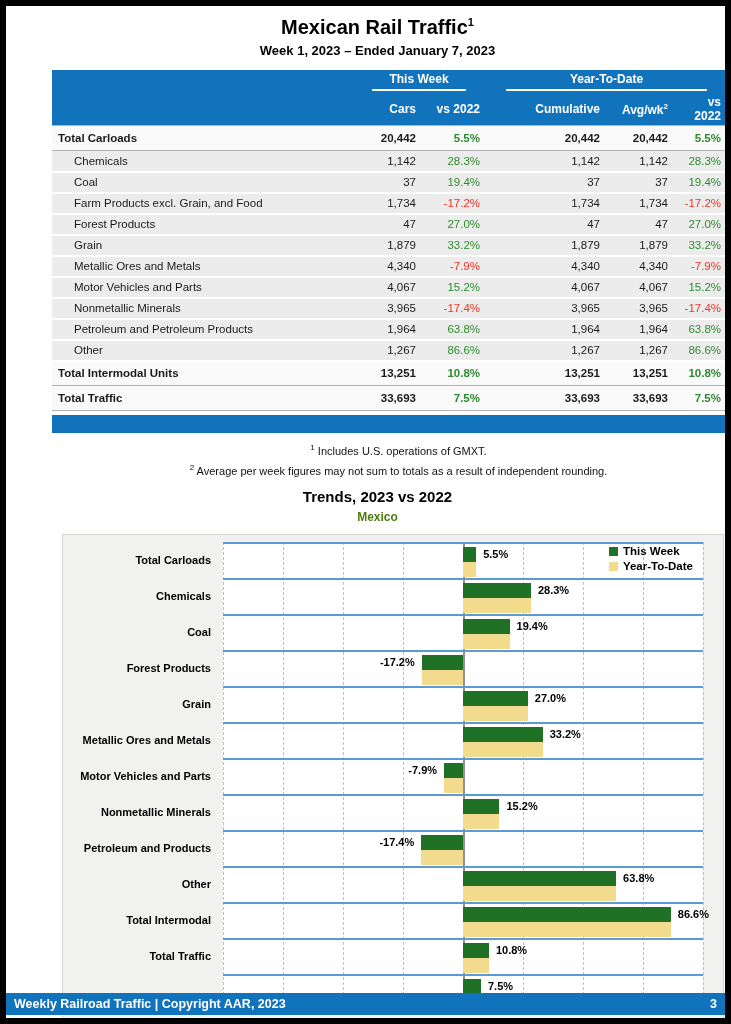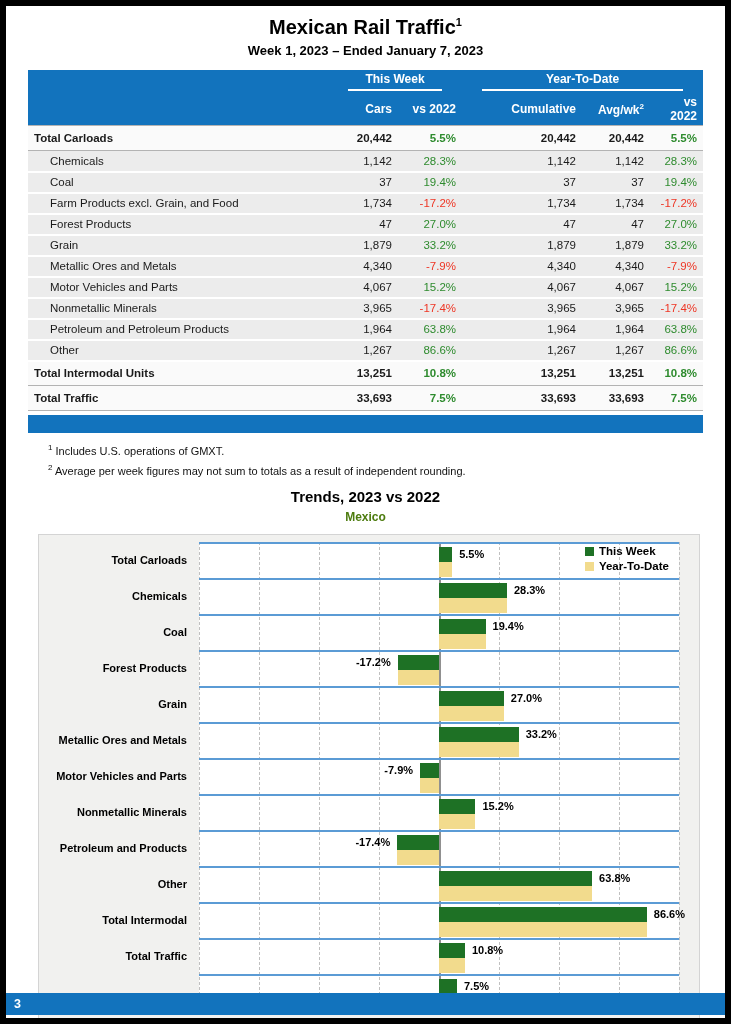--- a/index.html
+++ b/index.html
@@ -1,20 +1,20 @@
 <!DOCTYPE html>
 <html><head>
 <meta charset="utf-8">
 <style>
   * { margin:0; padding:0; box-sizing:border-box; }
   html,body { background:#ffffff; }
   body { font-family:"Liberation Sans", sans-serif; }
   .page {
     position:relative; width:731px; height:1024px;
-    border:6px solid #000; background:#fff; overflow:hidden;
+    border:6px solid #000; background:#fff; overflow:hidden;padding-left:24px;
   }
   
   .title { text-align:center; margin-top:10px; font-size:20px; font-weight:bold; color:#000; }
   .title sup { font-size:11px; }
   .subtitle { text-align:center; font-size:13px; font-weight:bold; margin-top:4px; color:#000; }
 
   
   .rail-table { width:675px; margin:12px auto 0 22px; border-collapse:collapse; font-size:11.5px; color:#1a1a1a; }
   .rail-table thead th { background:#1273BD; color:#fff; font-weight:bold; font-size:12px; padding:2px 6px; }
   .group-row th { padding-top:5px; }
@@ -26,21 +26,21 @@
   tr.total-row { background:#fafafa; border-top:1px solid #b3b3b3; border-bottom:1px solid #b3b3b3; height:25px; font-weight:bold; }
   td.cat { text-align:left; padding-left:6px; }
   tr.data-row td.cat { padding-left:22px; }
   td.num { text-align:right; white-space:nowrap; }
   .pct-up { color:#2E8B2E; }
   .pct-down { color:#EE3524; }
 
   .blue-divider { width:675px; height:18px; background:#1273BD; margin:4px auto 0 22px; }
 
   
-  .footnotes { margin:10px 0 0 42px; font-size:11px; color:#111; }
+  .footnotes { margin:10px 0 0 42px; font-size:11px; color:#111;text-align:center; }
   .footnotes .fn { margin-bottom:6px; }
   .footnotes sup { font-size:8px; }
 
   
   .chart-title { text-align:center; font-size:15px; font-weight:bold; margin-top:12px; color:#000; }
   .chart-subtitle { text-align:center; font-size:12px; font-weight:bold; margin-top:5px; color:#4d7c0f; }
 
   
   .chart-panel {
     position:relative; width:662px; height:500px; margin:10px auto 0 32px;
@@ -347,16 +347,17 @@
         <span class="x-tick" style="left: 310px;">-25%</span>
         <span class="x-tick" style="left: 370px;">0%</span>
         <span class="x-tick" style="left: 430px;">25%</span>
         <span class="x-tick" style="left: 490px;">50%</span>
         <span class="x-tick" style="left: 550px;">75%</span>
         <span class="x-tick" style="left: 610px;">100%</span>
       </div>
   </div>
 
   <div class="footer-bar">
+    <span>Weekly Railroad Traffic | Copyright AAR, 2023</span>
     <span>3</span>
   </div>
 
 </div>
 
 </body></html>

